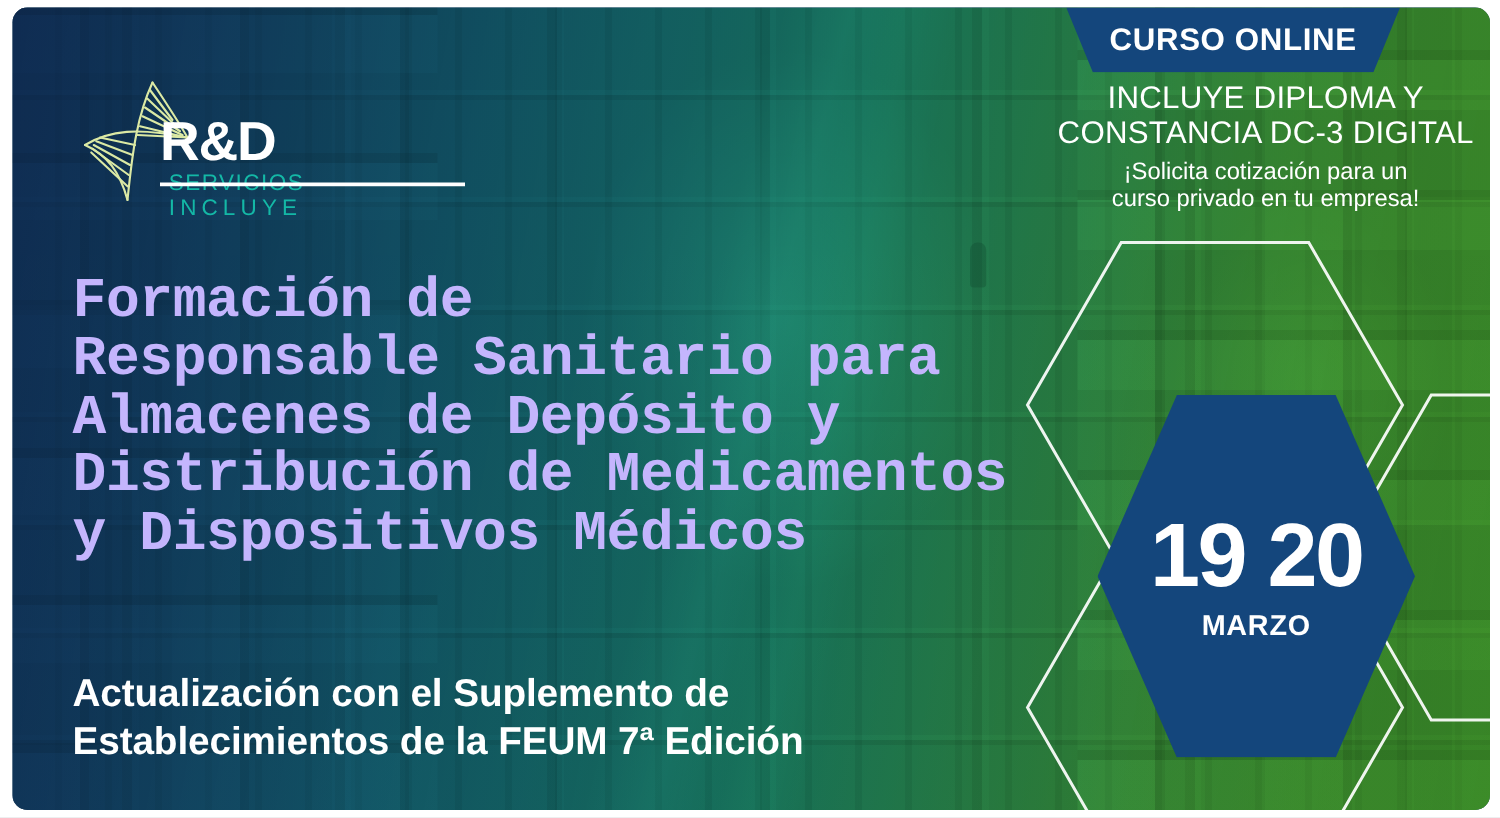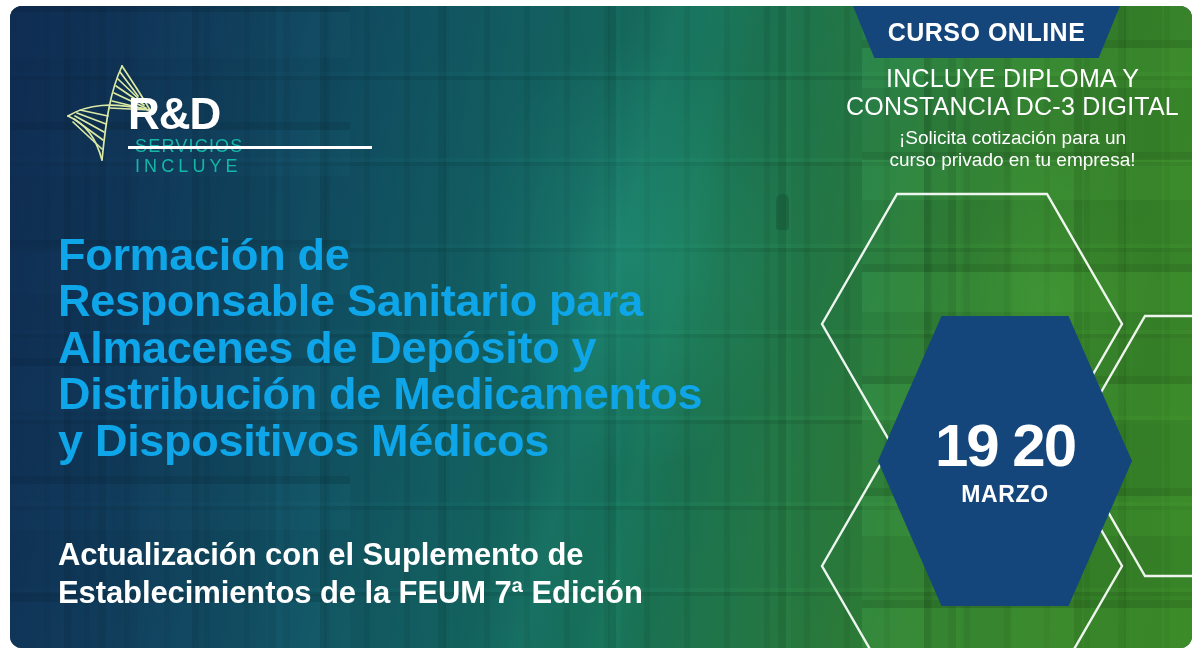--- a/index.html
+++ b/index.html
@@ -222,28 +222,29 @@
     top: 88px;
     width: 244px;
     height: 3px;
     background: #ffffff;
   }
 
   
   .headline {
     position: absolute;
     left: 48px;
-    top: 196px;
+    top: 183px;
     width: 800px;
-    color: #0ea5e9;
+    color: #c4b5fd;
     font-size: 45px;
     font-weight: 700;
     line-height: 1.03;
     letter-spacing: -.3px;
     white-space: pre-line;
+    font-family: Liberation Mono, monospace;
   }
   .subhead {
     position: absolute;
     left: 48px;
     top: 499px;
     width: 760px;
     color: #ffffff;
     font-size: 31px;
     font-weight: 700;
     line-height: 1.24;
@@ -262,21 +263,21 @@
     clip-path: polygon(25% 0%, 75% 0%, 100% 50%, 75% 100%, 25% 100%, 0% 50%);
     display: flex;
     flex-direction: column;
     align-items: center;
     justify-content: center;
     padding-top: 4px;
     box-sizing: border-box;
   }
   .date-day {
     color: #ffffff;
-    font-size: 60px;
+    font-size: 72px;
     font-weight: 700;
     line-height: .92;
     letter-spacing: -2px;
   }
   .date-month {
     margin-top: 8px;
     color: #ffffff;
     font-size: 23px;
     font-weight: 700;
     letter-spacing: .6px;

